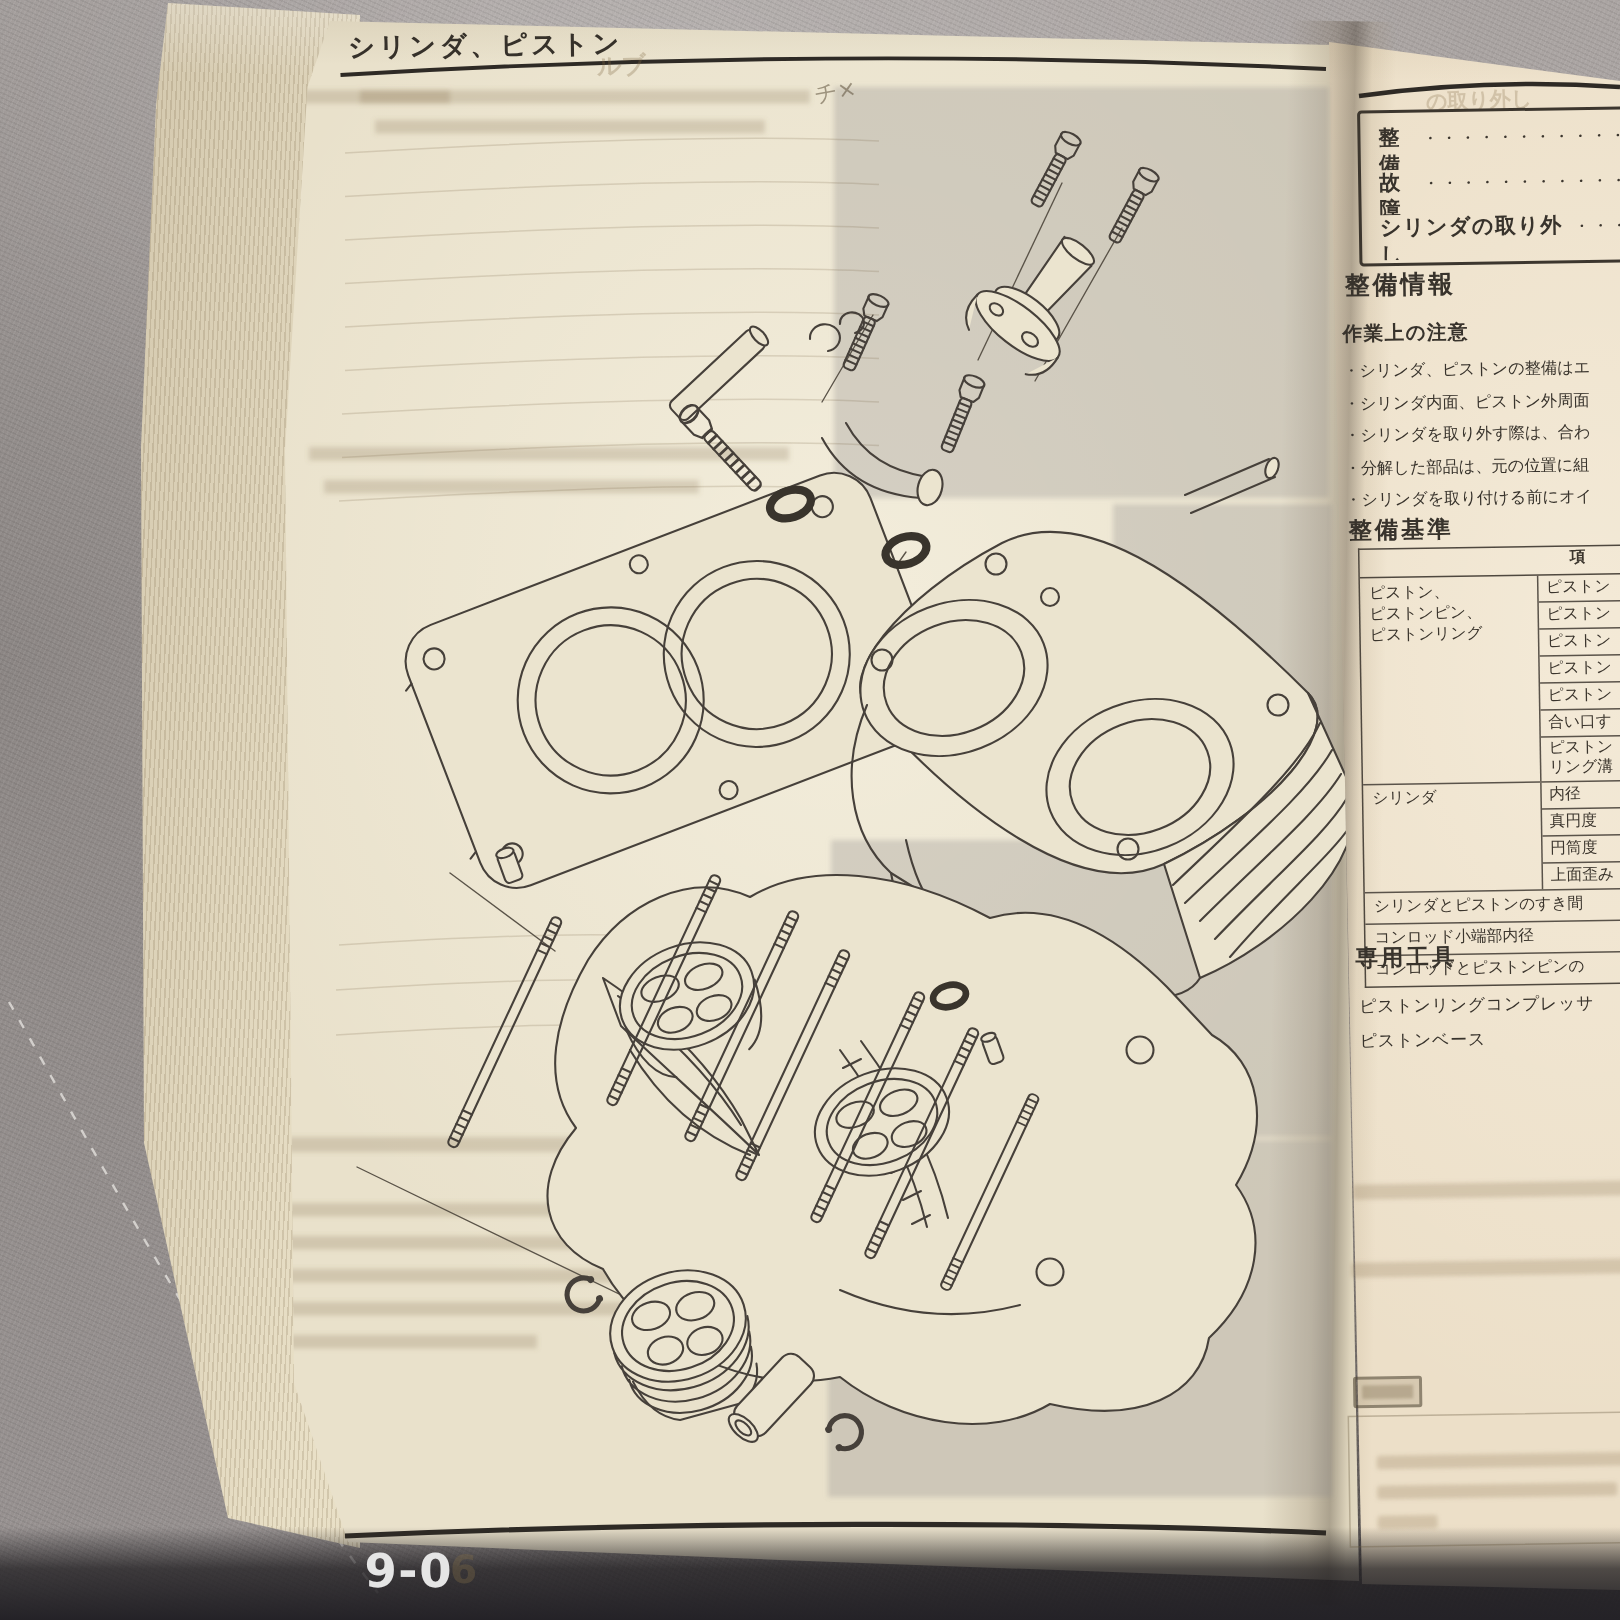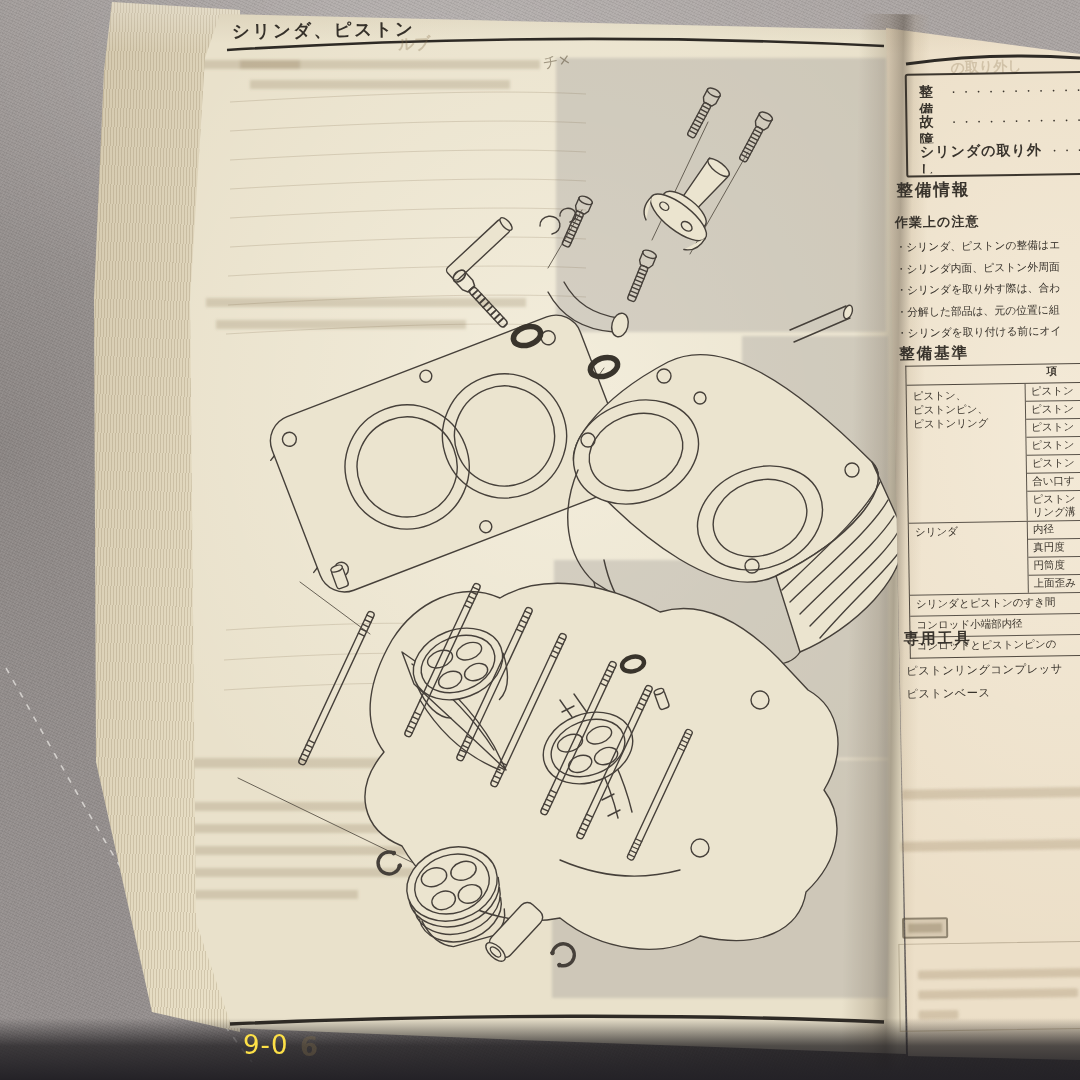--- a/index.html
+++ b/index.html
@@ -55,21 +55,21 @@
     background:linear-gradient(90deg, transparent 0%, rgba(88,70,45,.20) 42%, rgba(52,40,24,.34) 62%, rgba(134,112,74,.12) 78%, transparent 100%);}
 
   
   .txt{position:absolute;color:#36312a;white-space:nowrap;}
   .ghost-bar{position:absolute;background:rgba(138,117,80,.26);filter:blur(1.4px);border-radius:2px;}
 
   
   .lp-title{left:232px;top:18px;font-size:17.5px;font-weight:600;letter-spacing:2.5px;transform:rotate(-.8deg);}
   .lp-ghost-frag{left:398px;top:34px;font-size:16px;font-weight:700;color:rgba(128,106,70,.30);transform:rotate(-2deg);}
   .lp-ghost-mark{left:543px;top:52px;font-size:15px;color:rgba(92,80,58,.55);transform:rotate(-10deg);}
-  .lp-footer-num{left:243px;top:1030px;font-size:26px;font-weight:400;letter-spacing:1px;color:#fde047;}
+  .lp-footer-num{left:243px;top:1030px;font-size:31px;font-weight:700;letter-spacing:1px;color:#e5e5e5;}
   .lp-footer-ghost{position:absolute;left:300px;top:1032px;font-size:26px;font-weight:700;color:rgba(128,108,72,.35);}
 
   
   .rp{position:absolute;left:884px;top:30px;width:200px;height:1030px;transform:rotate(-.9deg);transform-origin:0 0;color:#38332c;}
   .rp .abs{position:absolute;white-space:nowrap;}
   .toc-box{position:absolute;left:20px;top:44px;width:220px;height:104px;border:2px solid #3c362e;border-radius:3px;padding:8px 0 0 12px;box-sizing:border-box;}
   .toc-row{display:flex;align-items:baseline;height:30px;overflow:hidden;}
   .toc-row .lbl{font-size:14px;font-weight:600;letter-spacing:1px;}
   .toc-row .dots{font-size:11px;letter-spacing:1.5px;margin-left:3px;white-space:nowrap;color:#3c362e;}
   .rp-ghost-toc{left:66px;top:30px;font-size:14px;font-weight:600;color:rgba(126,104,66,.26);transform:rotate(-1deg);}

